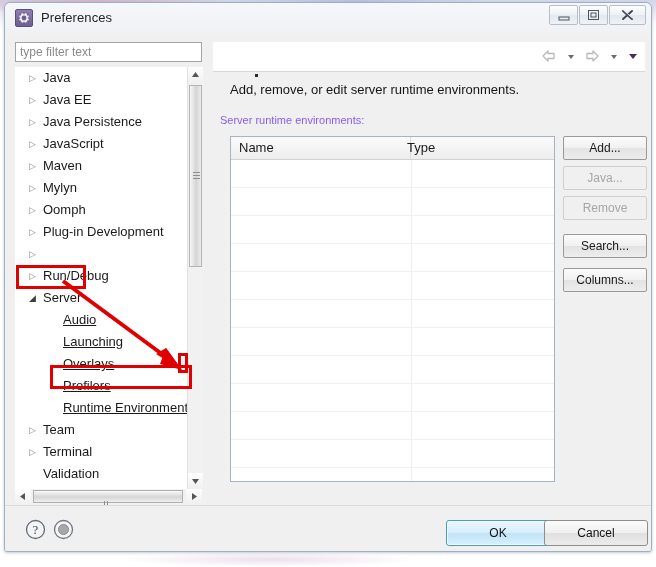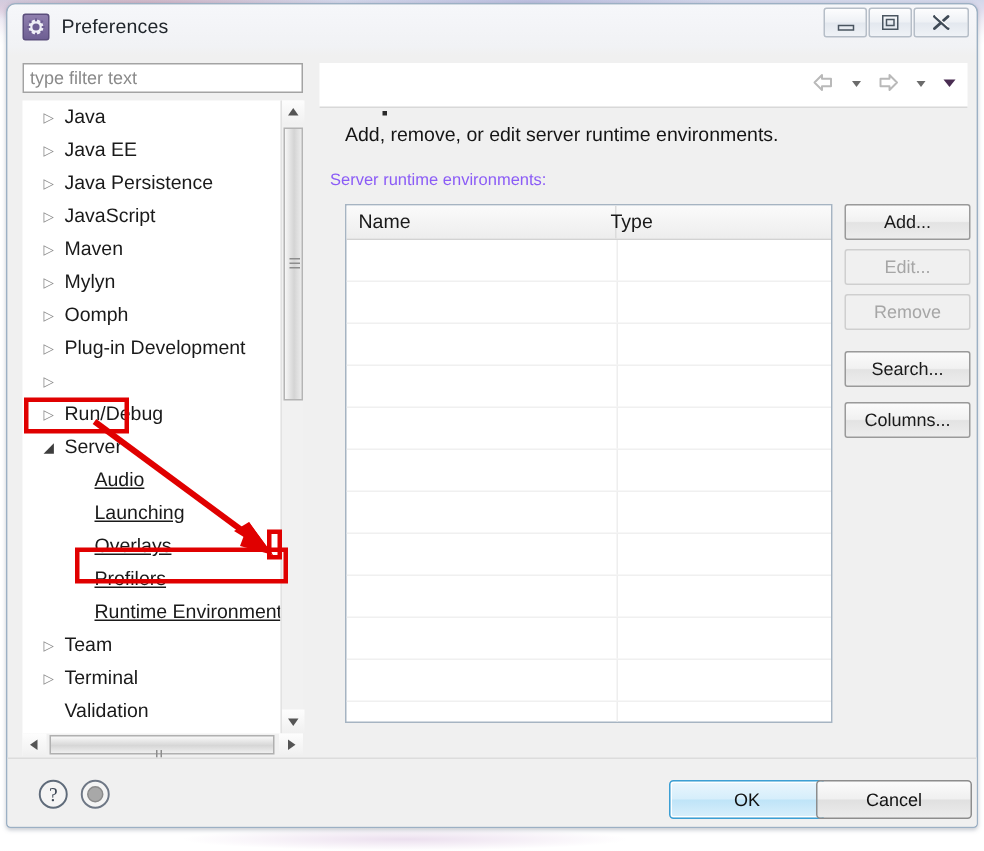--- a/index.html
+++ b/index.html
@@ -585,21 +585,21 @@
               <div class="trow">
                 <div class="cellsep"></div>
               </div>
               <div class="trow">
                 <div class="cellsep"></div>
               </div>
             </div>
         </div>
 
         <div class="sidebtn" id="btn-add">Add...</div>
-        <div class="sidebtn disabled" id="btn-edit">Edit...</div>
+        <div class="sidebtn disabled" id="btn-edit">Java...</div>
         <div class="sidebtn disabled" id="btn-remove">Remove</div>
         <div class="sidebtn" id="btn-search">Search...</div>
         <div class="sidebtn" id="btn-columns">Columns...</div>
       </div>
     </div>
 
     <div id="footer">
       <span id="help-icon">
         <svg width="21" height="21" viewBox="0 0 21 21">
           <circle cx="10.5" cy="10.5" r="9" fill="#f4f4f4" stroke="#5f6b7a" stroke-width="1.3"></circle>

